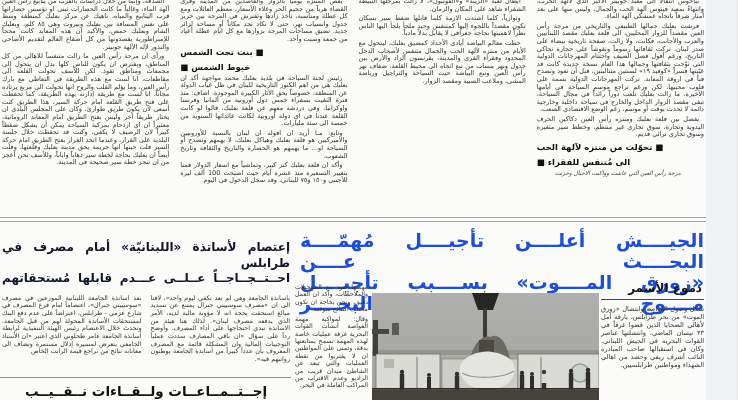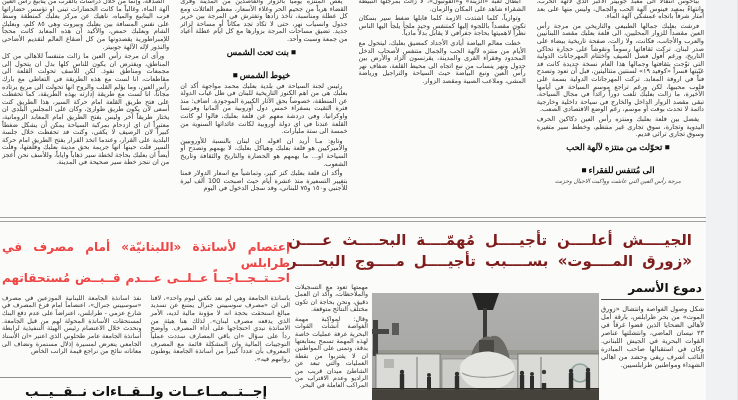--- a/index.html
+++ b/index.html
@@ -11,45 +11,45 @@
     direction:rtl;
   }
   .edge-strip { position:absolute; left:706px; top:0; width:32px; height:400px;
     background:#eff1f3; border-right:1px solid #e3e5e7; }
 
   
   .top-cols { position:absolute; left:0; top:-2px; width:706px; height:214px;
     display:flex; gap:11px; padding:0 2px; overflow:hidden; }
   .col { flex:1; font-size:6.5px; line-height:1.17; text-align:justify; overflow:hidden; color:#333; }
   .col p { margin-bottom:2px; text-indent:5px; }
-  .subhead { text-align:center; font-weight:bold; font-size:8.5px; line-height:1.3;
-    margin:3px 0 0; text-indent:0; color:#101010;font-family:Liberation Serif, serif; }
-  .subhead.last { margin-top:12px; margin-bottom:2px; }
+  .subhead { text-align:left; font-weight:bold; font-size:8.5px; line-height:1.3;
+    margin:3px 0 0; text-indent:0; color:#101010; }
+  .subhead.last { margin-top:4px; margin-bottom:2px; }
   .kicker { text-align:center; font-style:italic; font-size:5.8px; text-indent:0; color:#444; }
 
   .divider { position:absolute; left:0; top:217px; width:706px; height:5px;
     border-top:1px solid #a0a0a0; border-bottom:1px solid #a0a0a0; }
 
   
-  .sea-headline { position:absolute; left:288px; top:230px; width:404px;
-    font-weight:bold; font-size:15px; line-height:21px; color:#7f1d1d; }
+  .sea-headline { position:absolute; left:300px; top:230px; width:404px;
+    font-weight:bold; font-size:19px; line-height:21px; color:#1d4ed8; }
   .hl-line { text-align:justify; text-align-last:justify; }
   .sea-col-a { position:absolute; left:295px; top:283px; width:73px; height:117px;
     overflow:hidden; font-size:6.3px; line-height:1.18; text-align:justify; color:#333; }
   .sea-col-a p { margin-bottom:2px; }
   .sea-col-b { position:absolute; left:601px; top:280px; width:103px; height:120px;
     overflow:hidden; font-size:6.6px; line-height:1.22; text-align:justify; color:#333; }
   .byline { font-weight:bold; font-size:12px; color:#111; padding:1px 2px 3px 0;
     border-bottom:1px solid #4a4a4a; margin-bottom:5px; text-align:right; }
   .photo-wrap { position:absolute; left:372px; top:293px; width:227px; height:107px; overflow:hidden; }
   .photo-wrap svg { display:block; }
 
   
   .bank-article { position:absolute; left:2px; top:240px; width:288px; }
-  .bank-headline { font-weight:bold; font-size:12px; line-height:15.5px; color:#ef4444; }
+  .bank-headline { font-weight:bold; font-size:12px; line-height:15.5px; color:#0f172a; }
   .bank-cols { display:flex; gap:9px; margin-top:8px; height:92px; overflow:hidden;
     font-size:6.4px; line-height:1.2; text-align:justify; color:#333; }
   .bank-col { flex:1; }
   .bank-rule { position:absolute; left:0; top:377px; width:291px; border-top:1px solid #8f8f8f; }
   .lawyers-headline { position:absolute; left:8px; top:383px; width:276px; text-align:center;
     font-weight:bold; font-size:13.5px; line-height:17px; color:#121212; }
 </style>
 </head>
 <body>
 
@@ -169,21 +169,21 @@
 </div>
 
 <div class="sea-col-a">
   <p>مهمتها تعود مع التسجيلات والملاحظات، وأكد ان العمل دقيق، ونحن بحاجة ان تكون مختلف النتائج متوقعة.</p>
   <p>وقال: لمواكبة مهمة الغواصة أنشأت القوات البحرية غرفة عمليات خاصة لهذه المهمة تسمح بمتابعتها بدقة، وتمنى على المواطنين ان لا يقتربوا من نقطة العمليات والتي تبعد عن الشاطئ ميدان قريب من الراديو وعدم الاقتراب من المراكب العاملة في البحر.</p>
 </div>
 
 <div class="bank-article">
   <div class="bank-headline">
     <div class="hl-line">إعتصام لأساتذة «اللبنانيّة» أمام مصرف في طرابلس</div>
-    <div class="hl-line">احــتــجــاجــاً عــلــى عـــدم قــبــض مُستحقاتهم</div>
+    <div class="hl-line">احــتــجــاجــاً عــلــى عـــدم قابلها مُستحقاتهم</div>
   </div>
   <div class="bank-cols">
     <div class="bank-col">
       <p>بأساتذة الجامعة وهي لم تعد تكفي ليوم واحد»، لافتاً الى ان «مصرف سوسييتي جنرال يمتنع عن تسديد مبالغ استحقت بحجة انه لا مؤونة مالية لديه، الأمر الذي يدفعه مصرف لبنان». لذلك هنا هيئة من الاساتذة تبدي احتجاجها على أداء المصرف. وأوضح رداً على سؤال «ان باقي المصارف سددت عملياً التوجيبات المالية وان المشكلة قائمة مع المصرف المعروف بأن عدداً كبيراً من أساتذة الجامعة يوطنون رواتبهم فيه».</p>
     </div>
     <div class="bank-col">
       <p>نفذ أساتذة الجامعة اللبنانية الموزعين في مصرف «سوسييتي جنرال»، اعتصاماً امام فرع المصرف في شارع عزمي - طرابلس، اعتراضاً على عدم دفع البنك لمستحقات الأساتذة المحولة لهم من قبل الجامعة. وتحدث خلال الاعتصام رئيس الهيئة التنفيذية لرابطة أساتذة الجامعة عامر طحلوني الذي اعتبر «ان الأستاذ الجامعي يتعرض لمسيرة إذلال مستمرة وتضاف الى معاناته نتائج من تراجع قيمة الراتب الخاص</p>
     </div>
   </div>
 </div>

